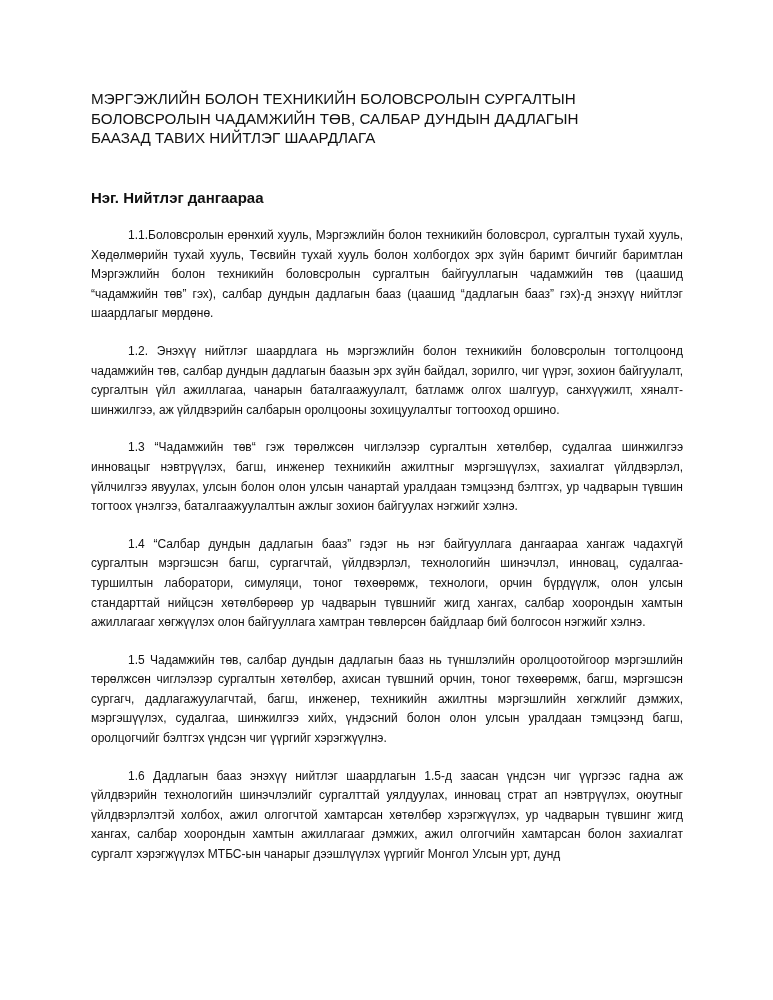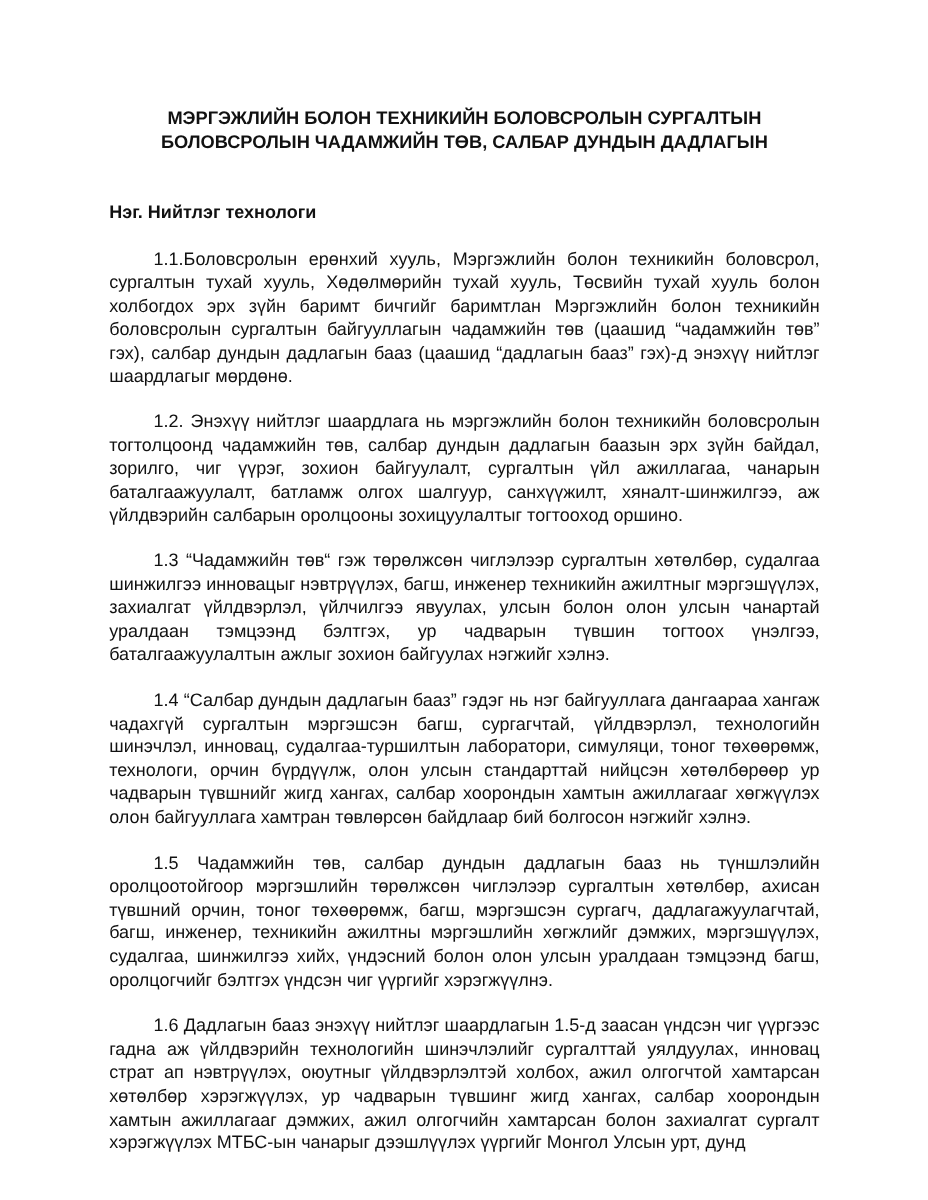--- a/index.html
+++ b/index.html
@@ -2,45 +2,46 @@
 <html><head>
 <meta charset="utf-8">
 <style>
   html, body { margin: 0; padding: 0; background: #ffffff; }
   body { width: 773px; height: 1000px; overflow: hidden; position: relative; }
   .page {
     position: absolute; left: 91px; top: 89px; width: 592px;
     font-family: "Liberation Sans", sans-serif; color: #111111;
   }
   .title {
-    font-weight: bold; font-size: 15.2px; line-height: 19.5px;
-    text-align: center; margin: 0;
+    font-weight: normal; font-size: 15.2px; line-height: 19.5px;
+    text-align: left; margin: 0;
   }
   .section-heading {
     font-weight: bold; font-size: 15px; line-height: 19.5px;
     margin: 17px 0 0 0;
   }
   .para {
-    font-size: 15px; line-height: 19.6px; text-align: justify;
+    font-size: 12px; line-height: 19.6px; text-align: justify;
     text-indent: 37px; margin: 18px 0 0 0;
   }
   .para.first { margin-top: 19px; }
 </style>
 </head>
 <body>
 
 <div class="page">
   <h1 class="title">
     <span>МЭРГЭЖЛИЙН БОЛОН ТЕХНИКИЙН БОЛОВСРОЛЫН СУРГАЛТЫН</span><br>
     <span>БОЛОВСРОЛЫН ЧАДАМЖИЙН ТӨВ, САЛБАР ДУНДЫН ДАДЛАГЫН</span><br>
+    <span>БААЗАД ТАВИХ НИЙТЛЭГ ШААРДЛАГА</span>
   </h1>
 
   <div style="height:23px"></div>
 
-  <h2 class="section-heading">Нэг. Нийтлэг технологи</h2>
+  <h2 class="section-heading">Нэг. Нийтлэг дангаараа</h2>
 
   <p class="para first">1.1.Боловсролын ерөнхий хууль, Мэргэжлийн болон техникийн боловсрол, сургалтын тухай хууль, Хөдөлмөрийн тухай хууль, Төсвийн тухай хууль болон холбогдох эрх зүйн баримт бичгийг баримтлан Мэргэжлийн болон техникийн боловсролын сургалтын байгууллагын чадамжийн төв (цаашид “чадамжийн төв” гэх), салбар дундын дадлагын бааз (цаашид “дадлагын бааз” гэх)-д энэхүү нийтлэг шаардлагыг мөрдөнө.</p>
   <p class="para">1.2. Энэхүү нийтлэг шаардлага нь мэргэжлийн болон техникийн боловсролын тогтолцоонд чадамжийн төв, салбар дундын дадлагын баазын эрх зүйн байдал, зорилго, чиг үүрэг, зохион байгуулалт, сургалтын үйл ажиллагаа, чанарын баталгаажуулалт, батламж олгох шалгуур, санхүүжилт, хяналт-шинжилгээ, аж үйлдвэрийн салбарын оролцооны зохицуулалтыг тогтоох­од оршино.</p>
   <p class="para">1.3 “Чадамжийн төв“ гэж төрөлжсөн чиглэлээр сургалтын хөтөлбөр, судалгаа шинжилгээ инновацыг нэвтрүүлэх, багш, инженер техникийн ажилтныг мэргэшүүлэх, захиалгат үйлдвэрлэл, үйлчилгээ явуулах, улсын болон олон улсын чанартай уралдаан тэмцээнд бэлтгэх, ур чадварын түвшин тогтоох үнэлгээ, баталгаажуулалтын ажлыг зохион байгуулах нэгжийг хэлнэ.</p>
   <p class="para">1.4 “Салбар дундын дадлагын бааз” гэдэг нь нэг байгууллага дангаараа хангаж чадахгүй сургалтын мэргэшсэн багш, сургагчтай, үйлдвэрлэл, технологийн шинэчлэл, инновац, судалгаа-туршилтын лаборатори, симуляци, тоног төхөөрөмж, технологи, орчин бүрдүүлж, олон улсын стандарттай нийцсэн хөтөлбөрөөр ур чадварын түвшнийг жигд хангах, салбар хоорондын хамтын ажиллагааг хөгжүүлэх олон байгууллага хамтран төвлөрсөн байдлаар бий болгосон нэгжийг хэлнэ.</p>
   <p class="para">1.5 Чадамжийн төв, салбар дундын дадлагын бааз нь түншлэлийн оролцоотойгоор мэргэшлийн төрөлжсөн чиглэлээр сургалтын хөтөлбөр, ахисан түвшний орчин, тоног төхөөрөмж,  багш, мэргэшсэн сургагч, дадлагажуулагчтай, багш, инженер, техникийн ажилтны мэргэшлийн хөгжлийг дэмжих, мэргэшүүлэх, судалгаа, шинжилгээ хийх,  үндэсний болон олон улсын  уралдаан тэмцээнд багш, оролцогчийг бэлтгэх үндсэн чиг үүргийг хэрэгжүүлнэ.</p>
   <p class="para">1.6 Дадлагын бааз энэхүү нийтлэг шаардлагын 1.5-д заасан үндсэн чиг үүргээс гадна аж үйлдвэрийн технологийн шинэчлэлийг сургалттай уялдуулах, инновац страт ап нэвтрүүлэх, оюутныг үйлдвэрлэлтэй холбох, ажил олгогчтой хамтарсан хөтөлбөр хэрэгжүүлэх,  ур чадварын түвшинг жигд хангах, салбар хоорондын хамтын ажиллагааг дэмжих, ажил олгогчийн хамтарсан болон захиалгат сургалт хэрэгжүүлэх МТБС-ын чанарыг дээшлүүлэх   үүргийг  Монгол Улсын урт, дунд</p>
 </div>
 
 </body></html>

